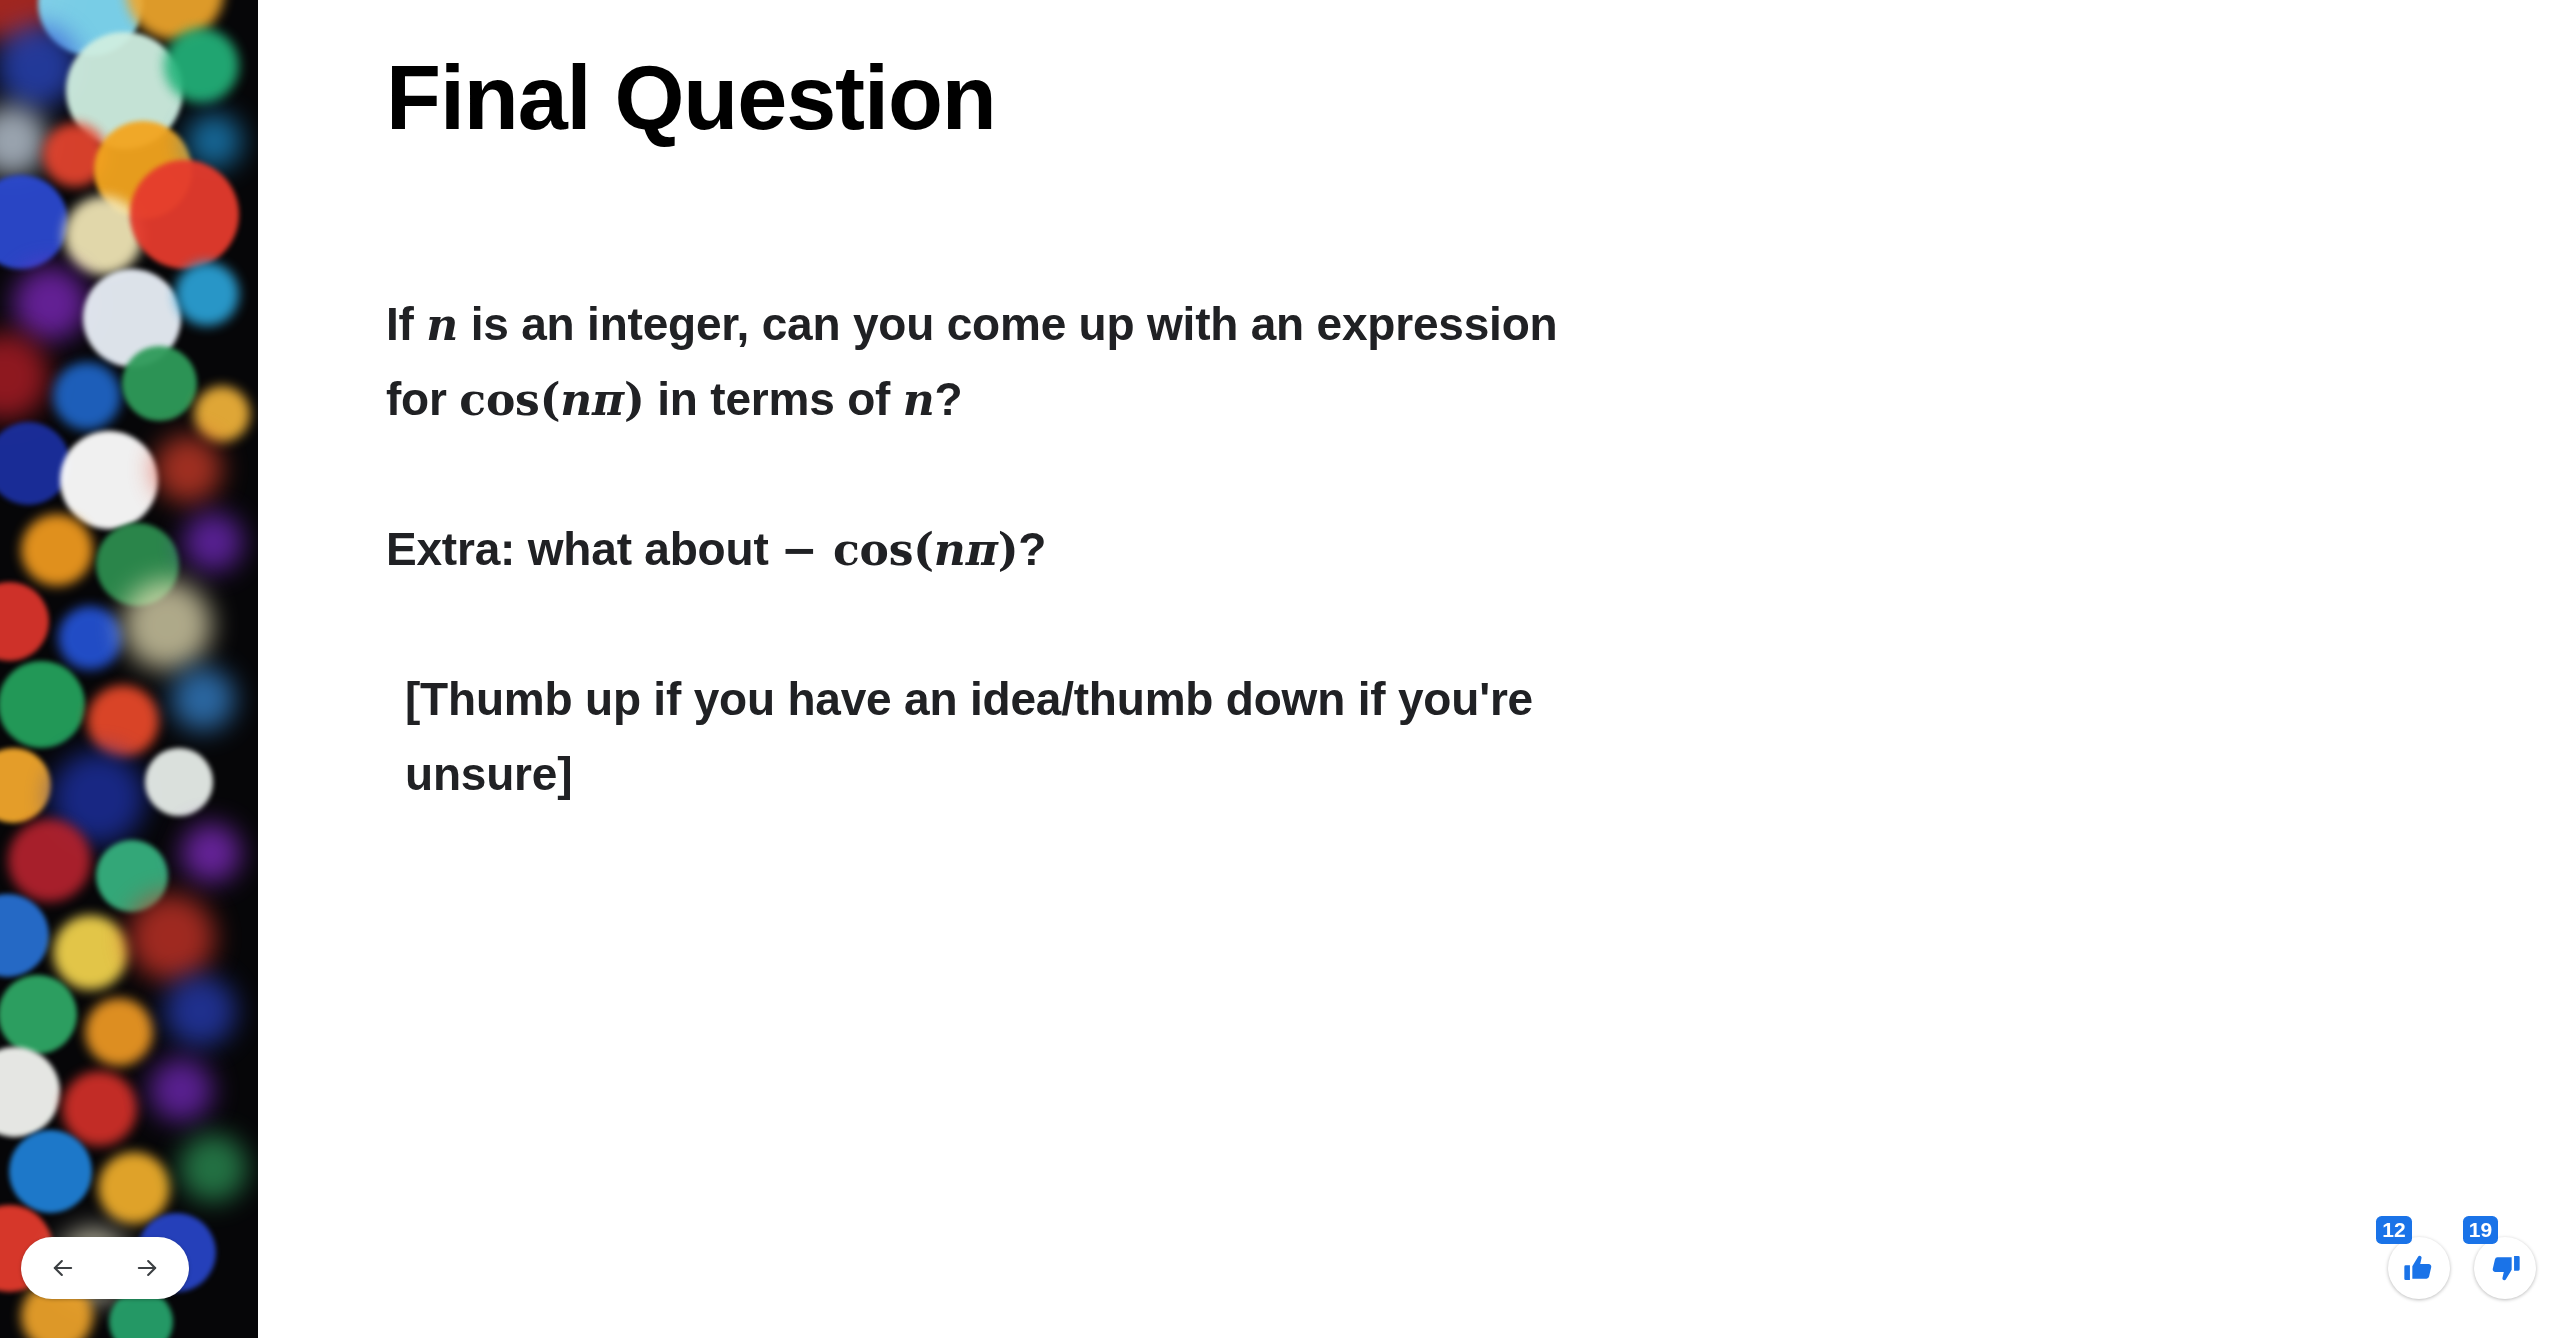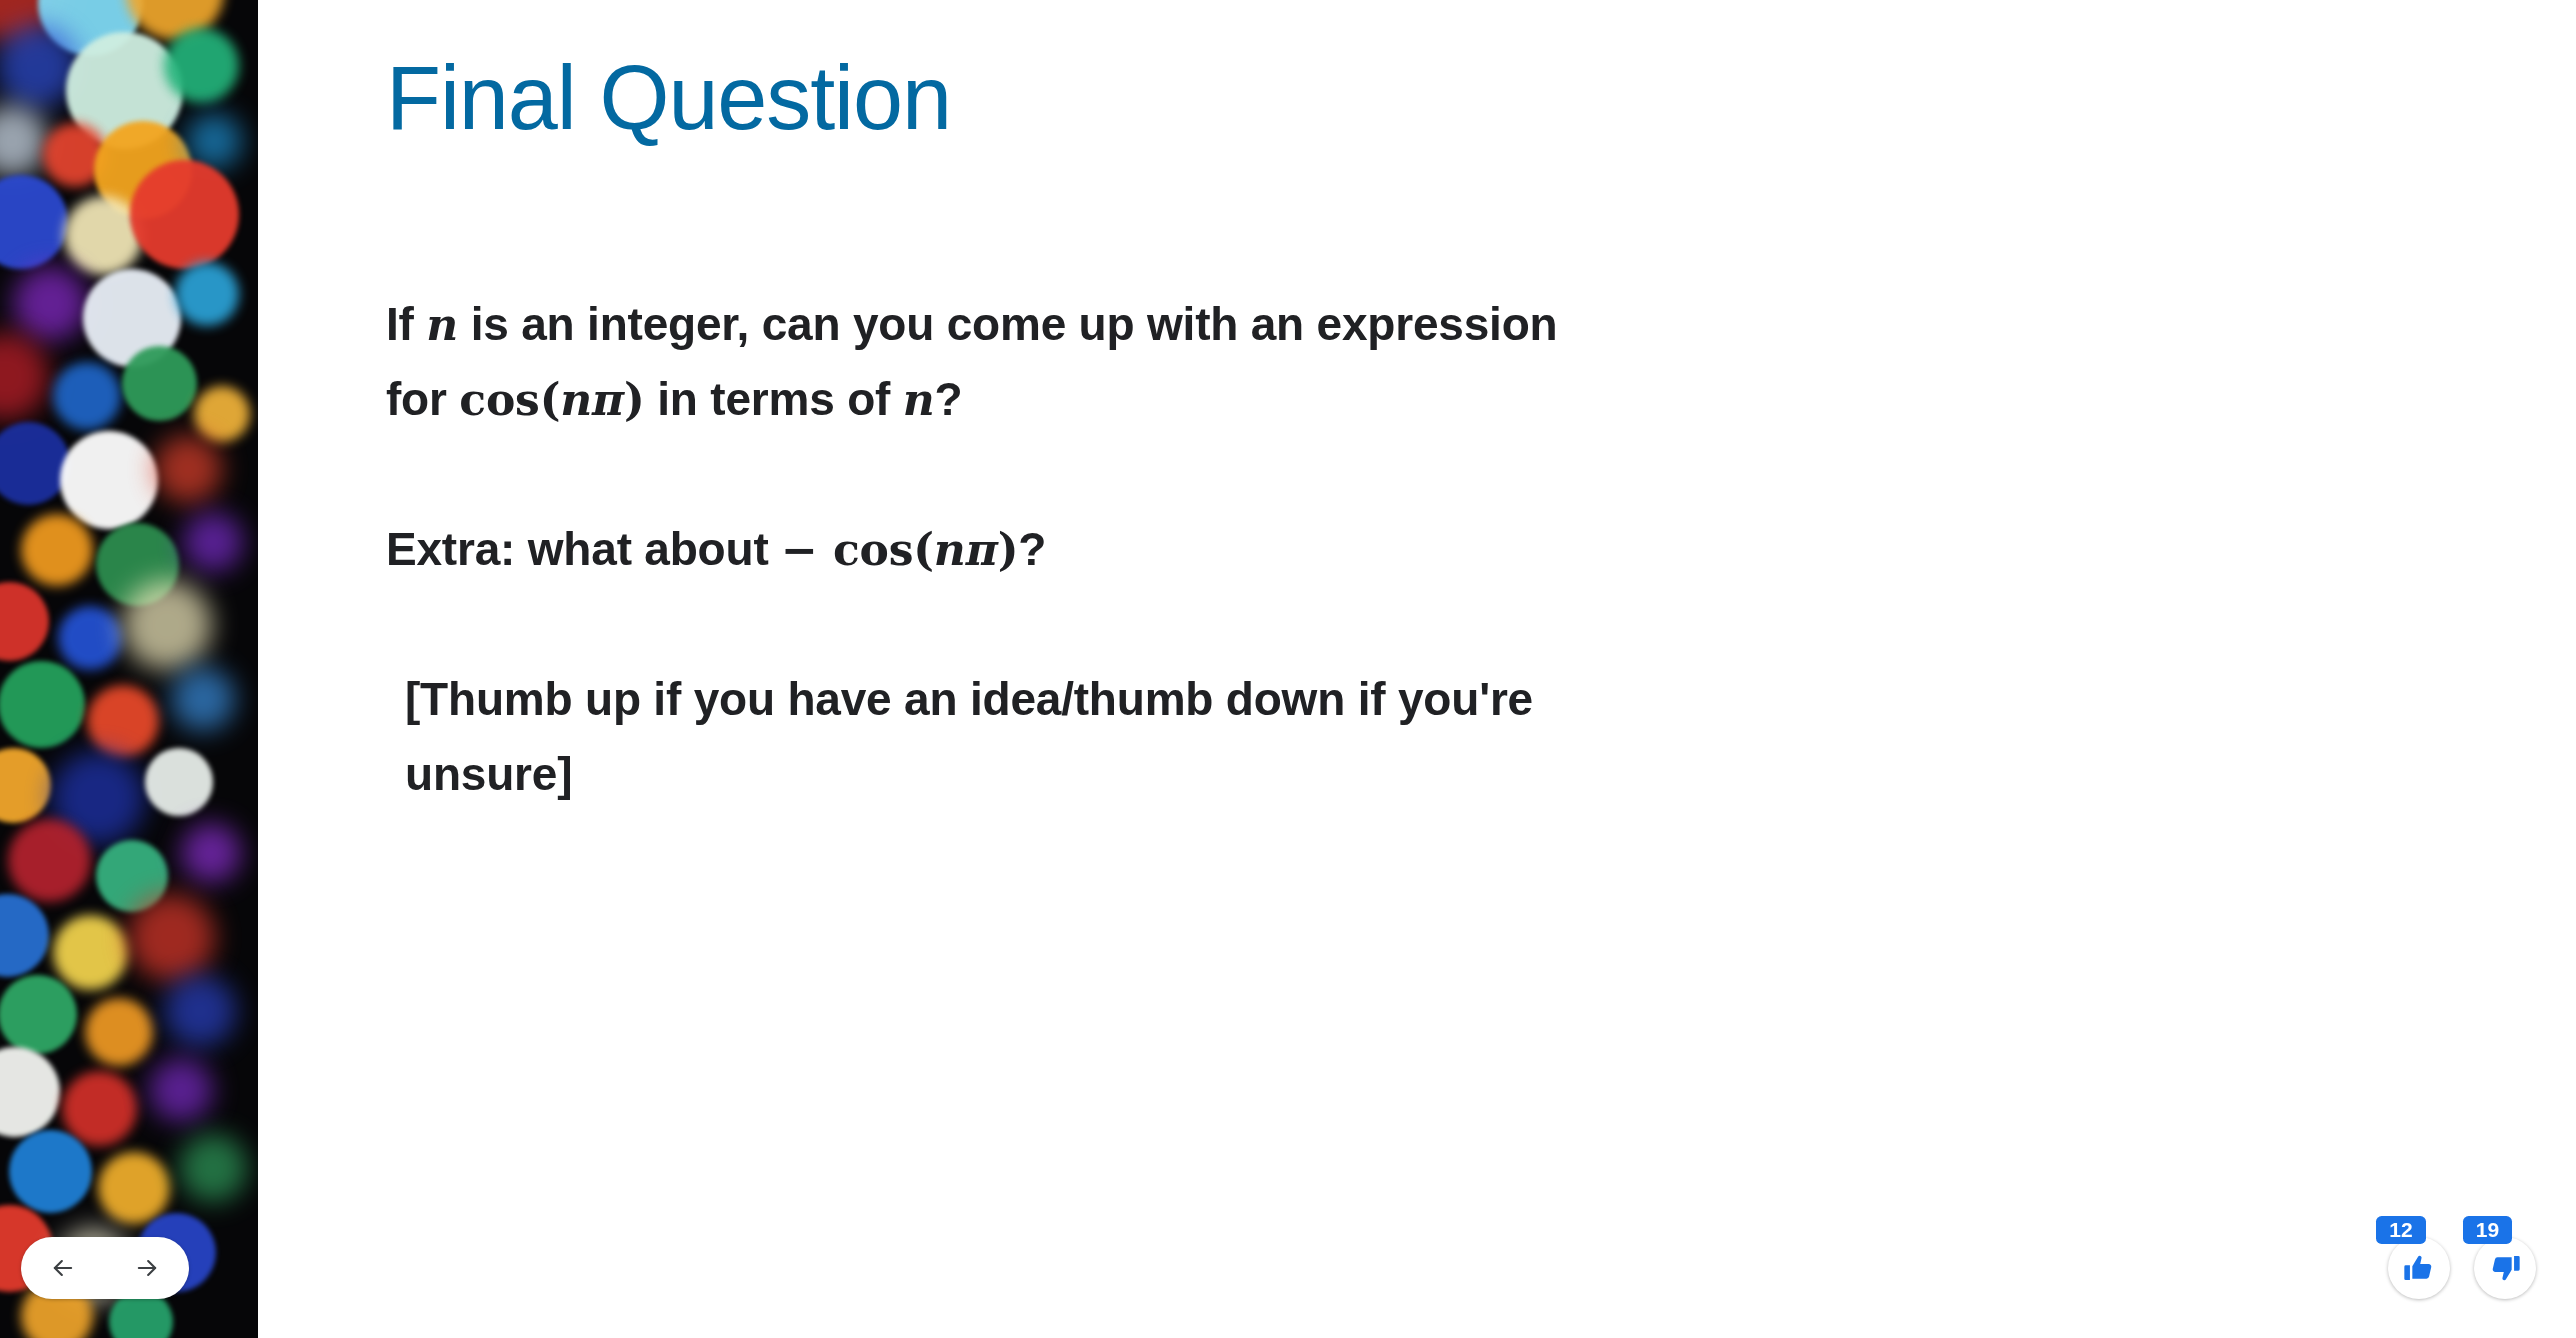--- a/index.html
+++ b/index.html
@@ -72,23 +72,23 @@
     top: 0;
     width: 1789px;
     height: 1339px;
   }
 
   #slide-title {
     position: absolute;
     left: 0;
     top: 45px;
     font-size: 90px;
-    font-weight: 400;
+    font-weight: 700;
     letter-spacing: -1.1px;
-    color: #0369a1;
+    color: #000000;
     line-height: 1.18;
     white-space: nowrap;
   }
 
   #slide-body {
     position: absolute;
     left: 0;
     top: 287px;
     width: 1243px;
     font-size: 46px;
@@ -135,21 +135,21 @@
     justify-content: center;
     cursor: pointer;
   }
   .reaction svg { display: block; }
   .reaction .count {
     position: absolute;
     top: -21px;
     left: -11.3px;
     min-width: 21px;
     height: 28px;
-    padding: 0 13px;
+    padding: 0 6px;
     border-radius: 5.6px;
     background: #1a73e8;
     color: #ffffff;
     font-size: 21px;
     font-weight: 700;
     line-height: 28px;
     text-align: center;
     font-family: "Liberation Sans", sans-serif;
   }
 </style>

